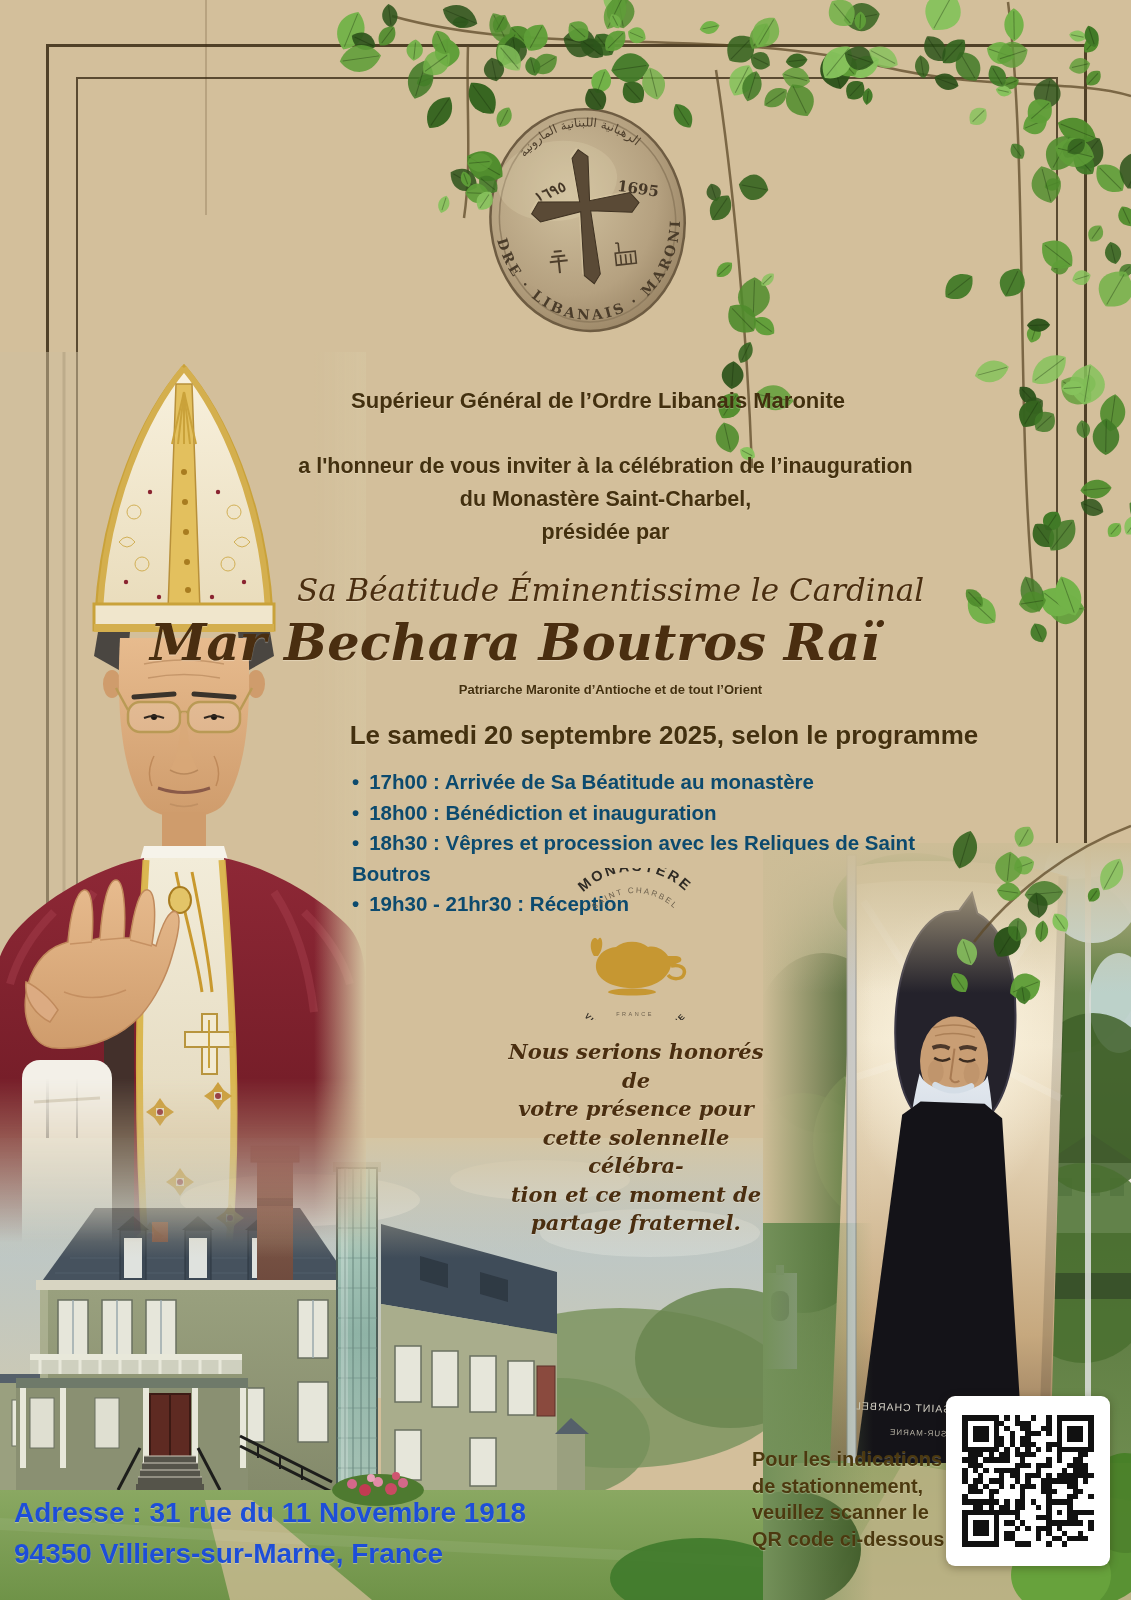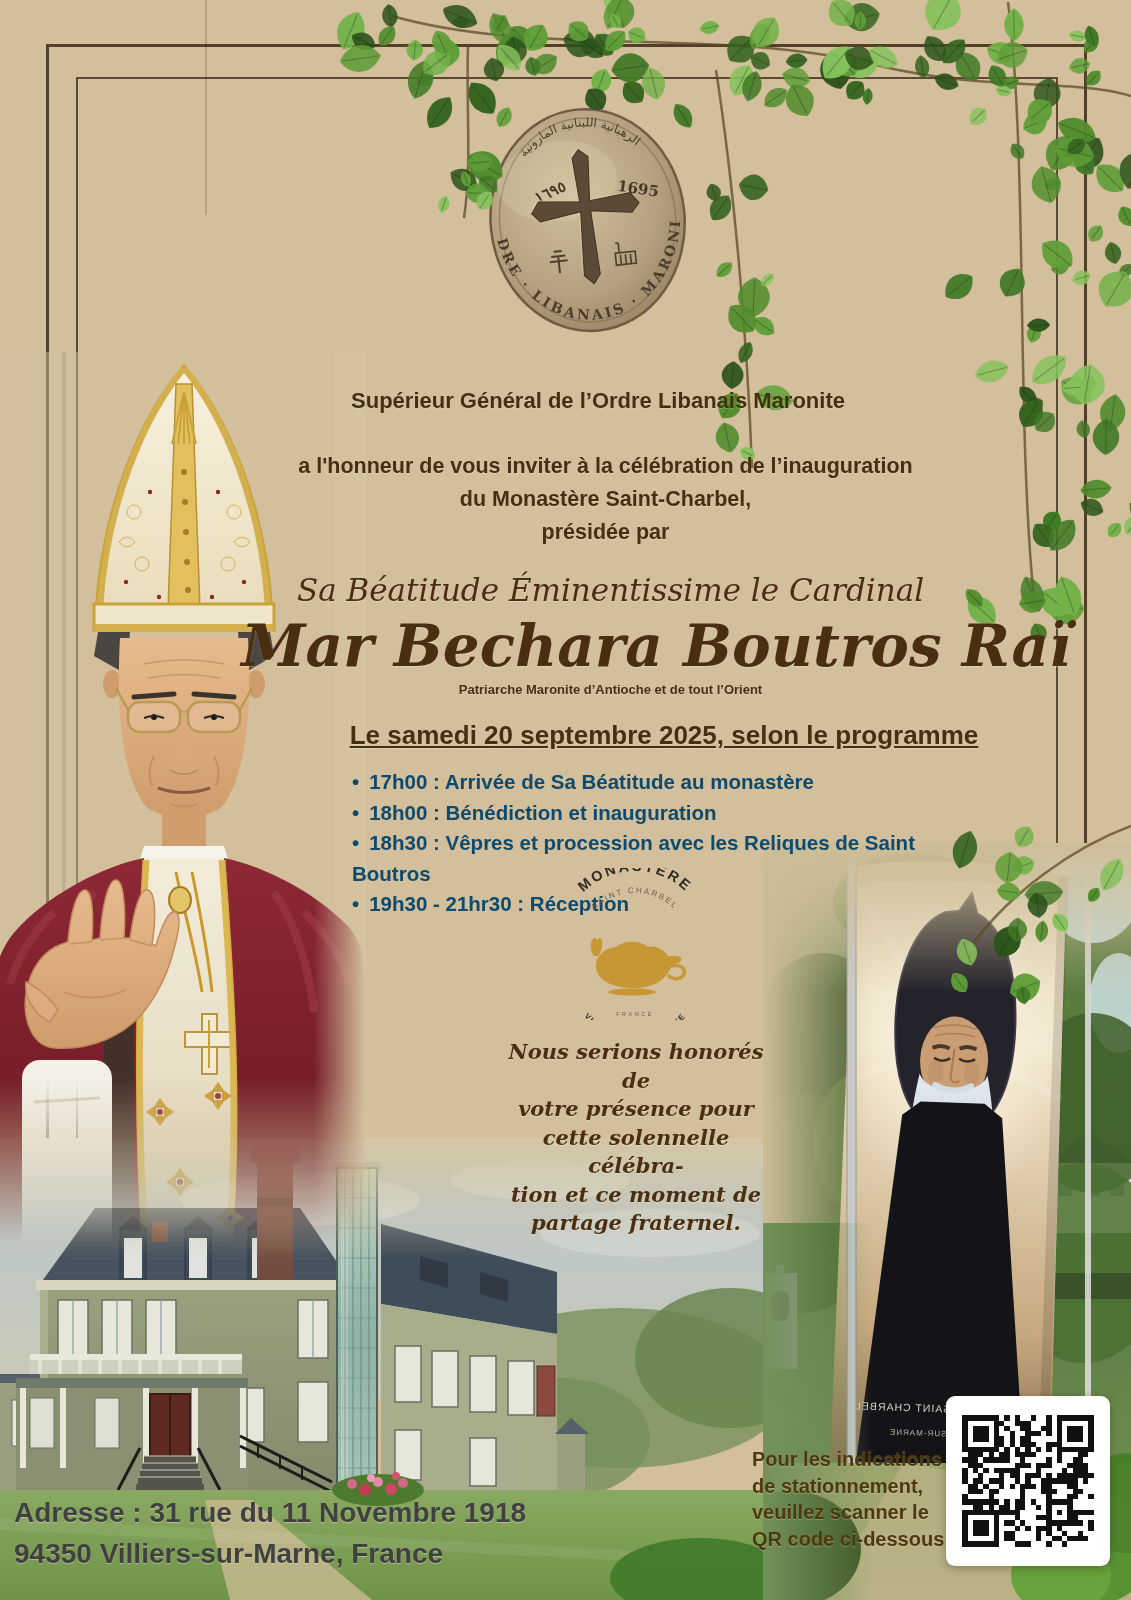--- a/index.html
+++ b/index.html
@@ -28,33 +28,33 @@
   .medallion{z-index:4;transform:rotate(-6deg);}
   .leaves{z-index:5;pointer-events:none;}
   .txt{z-index:6;color:#43300f;}
   .script{font-family:"DejaVu Serif",serif;font-style:italic;color:#4a2e10;
     text-shadow:0 1px 1px rgba(255,250,235,.35);}
   .sansb{font-weight:bold;text-shadow:0 1px 0 rgba(255,252,240,.25);}
   .host-name{top:342px;left:95px;right:30px;text-align:center;font-size:35px;}
   .host-title{top:388px;left:95px;right:30px;text-align:center;font-size:22px;}
   .invitation{top:450px;left:110px;right:30px;text-align:center;font-size:21.5px;line-height:33px;}
   .honorific{top:572px;left:150px;right:60px;text-align:center;font-size:31px;}
-  .guest-name{top:612px;left:136px;right:60px;text-align:right;font-size:58px;font-weight:bold;}
+  .guest-name{top:612px;left:150px;right:60px;text-align:left;font-size:51px;font-weight:bold;}
   .guest-title{top:682px;left:150px;right:60px;text-align:center;font-size:13px;}
   .program{top:720px;left:340px;width:648px;}
-  .program-heading{font-size:26px;text-align:center;margin:0 0 16px 0;text-decoration:underline;}
+  .program-heading{font-size:26px;text-align:center;margin:0 0 16px 0;}
   .program ul{list-style:none;margin:0;padding:0 0 0 12px;}
   .program li{font-size:20.5px;font-weight:bold;line-height:30.5px;color:#0c4a6e;}
   .program li::before{content:"•";margin-right:10px;}
   .closing{top:1038px;left:508px;width:256px;text-align:center;
     font-size:21px;font-weight:bold;line-height:28.5px;}
   .parking{top:1446px;left:704px;width:235px;font-size:20px;font-weight:bold;
     line-height:26.5px;color:#4c390f;text-shadow:0 1px 1px rgba(240,240,220,.3);margin-left:48px;}
   .address{top:1492px;left:14px;font-size:28px;font-weight:bold;line-height:41px;
-    color:#404040;text-shadow:0 1px 1px rgba(245,240,225,.45);}
+    color:#1d4ed8;text-shadow:0 1px 1px rgba(245,240,225,.45);}
   .qr{top:1396px;left:946px;width:164px;height:170px;background:#fff;border-radius:9px;
     z-index:6;box-shadow:0 2px 8px rgba(40,30,10,.35);padding:6px;box-sizing:border-box;}
 </style>
 </head>
 <body>
 
 <div class="poster">
 
   <div class="layer parchment"></div>
   <div class="layer crease" style="left:205px;top:0;height:215px;"></div>

